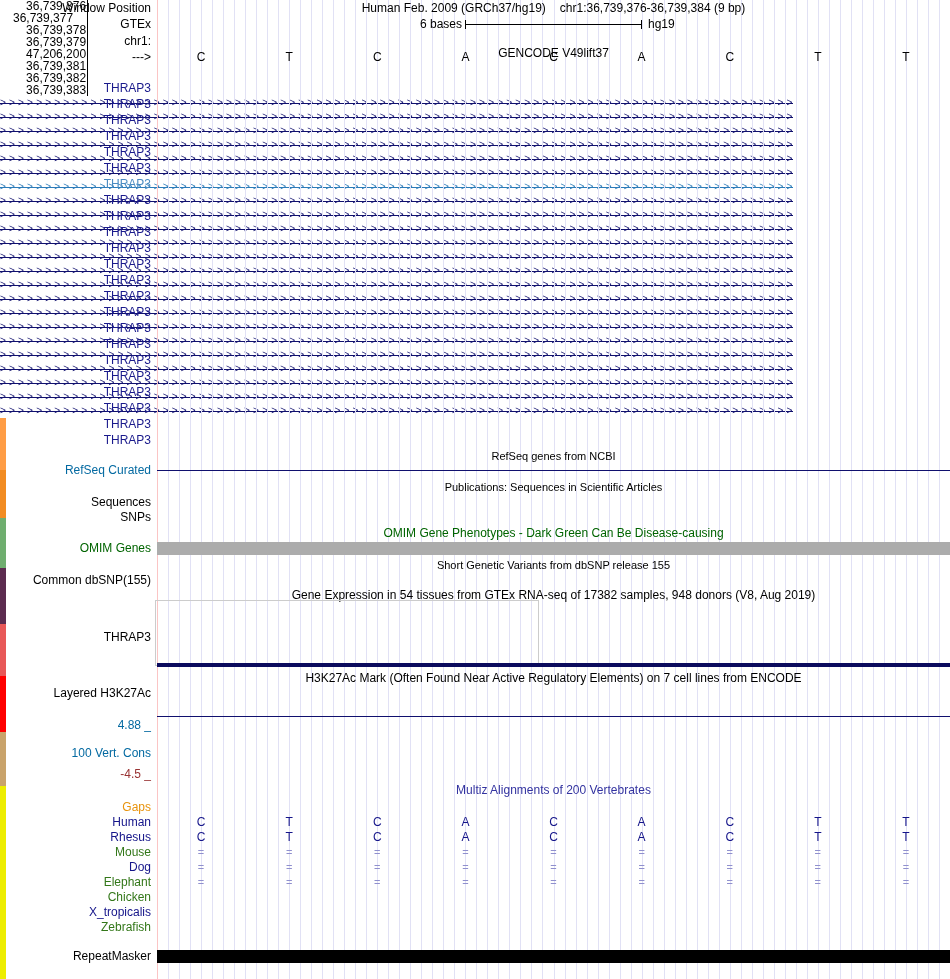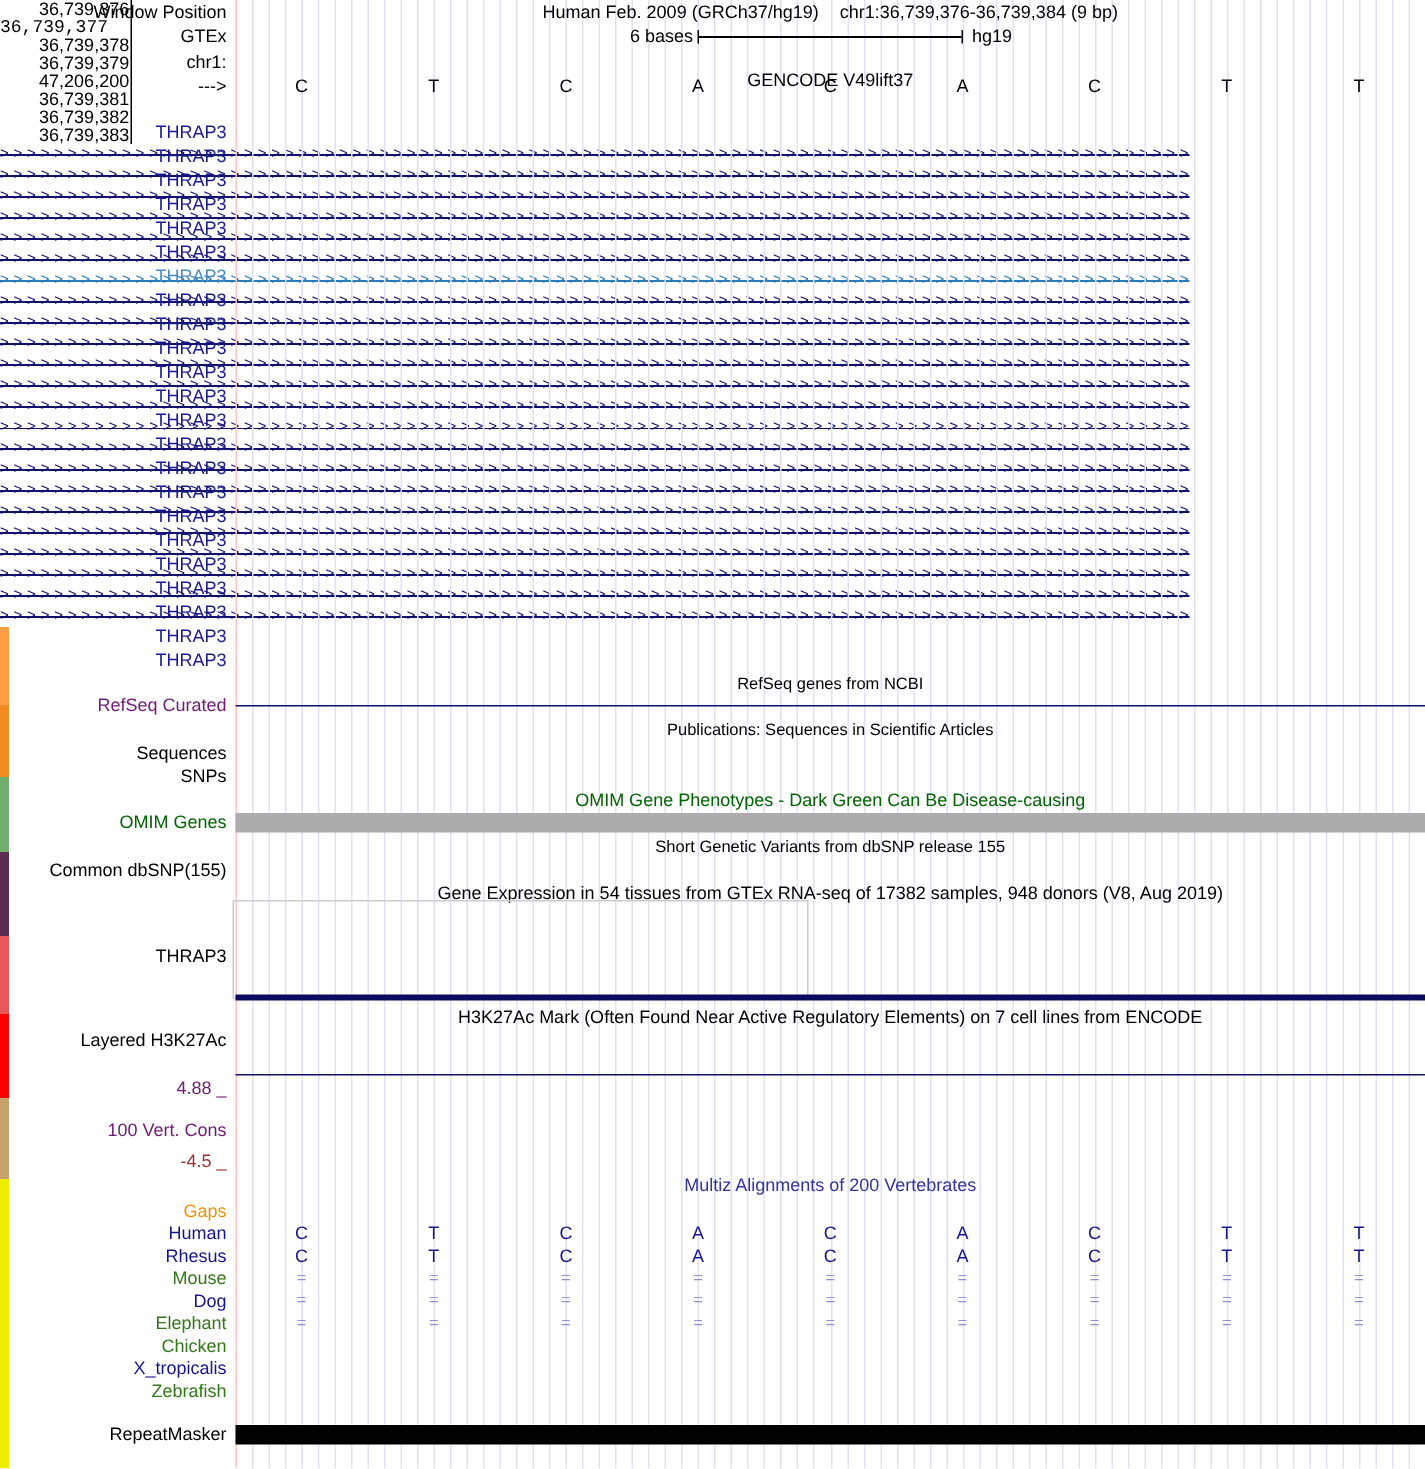--- a/index.html
+++ b/index.html
@@ -2,21 +2,21 @@
 <html><head>
 <meta charset="utf-8">
 <style>
   html,body{margin:0;padding:0;background:#fff;}
   #root{position:relative;width:950px;height:979px;background:#fff;overflow:hidden;
         font-family:"Liberation Sans","DejaVu Sans",sans-serif;color:#000;}
   .abs{position:absolute;}
   .lbl{position:absolute;left:0;width:151px;text-align:right;font-size:12px;line-height:14px;height:14px;white-space:nowrap;}
   .ct{position:absolute;left:157px;width:793px;text-align:center;font-size:12px;line-height:13px;white-space:nowrap;}
   .small{font-size:11px;}
-  .navy{color:#701a75;}
+  .navy{color:#0369a1;}
   .grn{color:#006400;}
   .mar{color:#993333;}
   .blu{color:#3333A0;}
   .hline{position:absolute;left:157px;width:793px;height:1px;}
   .grid-v{position:absolute;top:0;height:979px;width:1px;background:#E1E1F5;}
   .grid-edge{background:#FBC5C5;}
   .cell{position:absolute;text-align:center;font-size:12px;line-height:14px;height:14px;}
 </style>
 </head>
 <body>
@@ -104,21 +104,21 @@
   </div>
 
   <span class="lbl" style="top:17px">GTEx</span>
   <span class="abs" style="left:300px;top:17px;width:162px;text-align:right;font-size:12px">6 bases</span>
   <div class="abs" style="left:465px;top:20px;width:175px;height:9px;border-left:1px solid #000;border-right:1px solid #000;background:linear-gradient(to bottom,transparent 4px,#000 4px,#000 5px,transparent 5px)"></div>
   <span class="abs" style="left:648px;top:17px;font-size:12px">hg19</span>
 
   <span class="lbl" style="top:34px">chr1:</span>
   <div id="ruler-cells">
       <div style="left: 157px; top: 35px; width: 86.11px; height: 12px; border-right: 1px solid rgb(0, 0, 0); text-align: right; font-size: 12px; line-height: 12px; padding-right: 1px;">36,739,376</div>
-      <div style="left: 245.11px; top: 35px; width: 86.11px; height: 12px; border-right: 1px solid rgb(0, 0, 0); text-align: left; font-size: 12px; line-height: 12px; padding-right: 1px; font-family: Liberation Mono, monospace;">36,739,377</div>
+      <div style="left: 245.11px; top: 35px; width: 86.11px; height: 12px; border-right: 1px solid rgb(0, 0, 0); text-align: center; font-size: 12px; line-height: 12px; padding-right: 1px;">36,739,377</div>
       <div style="left: 333.22px; top: 35px; width: 86.11px; height: 12px; border-right: 1px solid rgb(0, 0, 0); text-align: right; font-size: 12px; line-height: 12px; padding-right: 1px;">36,739,378</div>
       <div style="left: 421.33px; top: 35px; width: 86.11px; height: 12px; border-right: 1px solid rgb(0, 0, 0); text-align: right; font-size: 12px; line-height: 12px; padding-right: 1px;">36,739,379</div>
       <div style="left: 509.44px; top: 35px; width: 86.11px; height: 12px; border-right: 1px solid rgb(0, 0, 0); text-align: right; font-size: 12px; line-height: 12px; padding-right: 1px;">47,206,200</div>
       <div style="left: 597.56px; top: 35px; width: 86.11px; height: 12px; border-right: 1px solid rgb(0, 0, 0); text-align: right; font-size: 12px; line-height: 12px; padding-right: 1px;">36,739,381</div>
       <div style="left: 685.67px; top: 35px; width: 86.11px; height: 12px; border-right: 1px solid rgb(0, 0, 0); text-align: right; font-size: 12px; line-height: 12px; padding-right: 1px;">36,739,382</div>
       <div style="left: 773.78px; top: 35px; width: 86.11px; height: 12px; border-right: 1px solid rgb(0, 0, 0); text-align: right; font-size: 12px; line-height: 12px; padding-right: 1px;">36,739,383</div>
     </div>
 
   <span class="lbl" style="top:50px">---&gt;</span>
   <div id="strand-bases">

